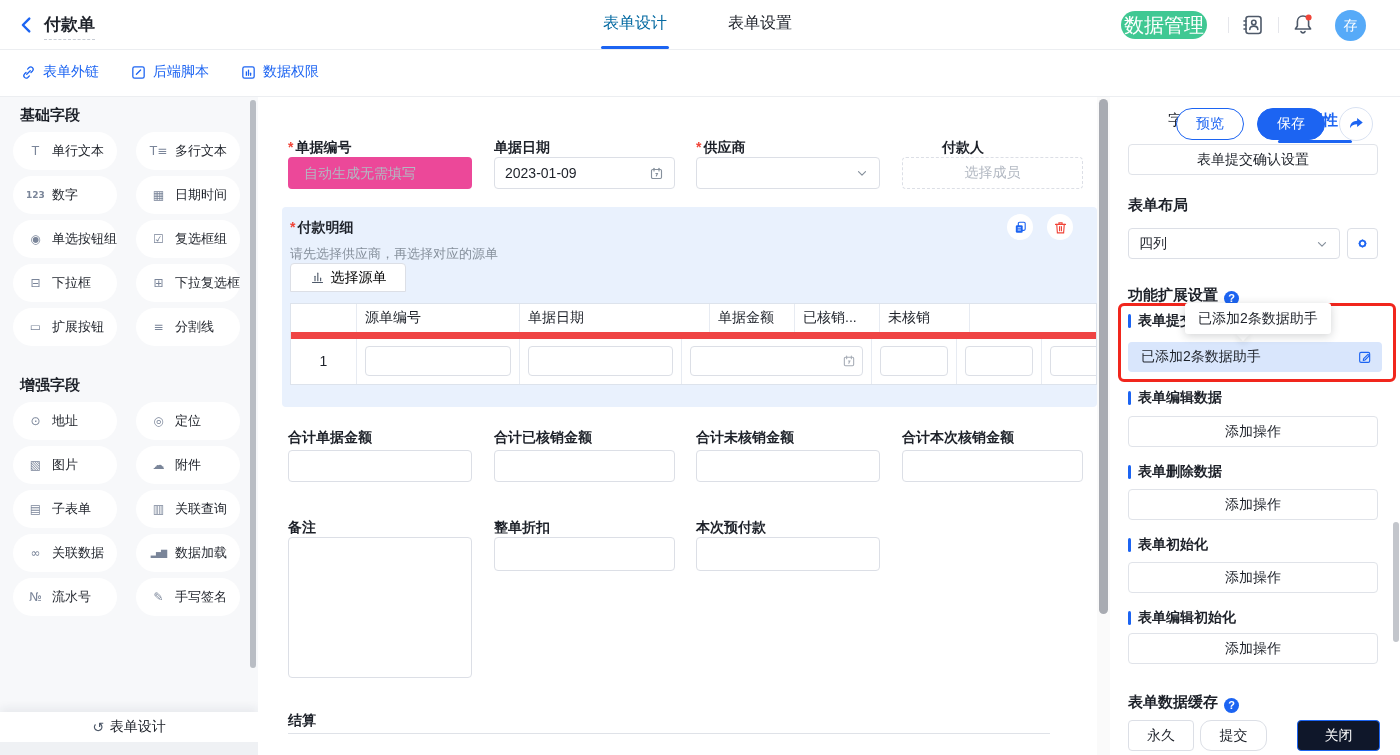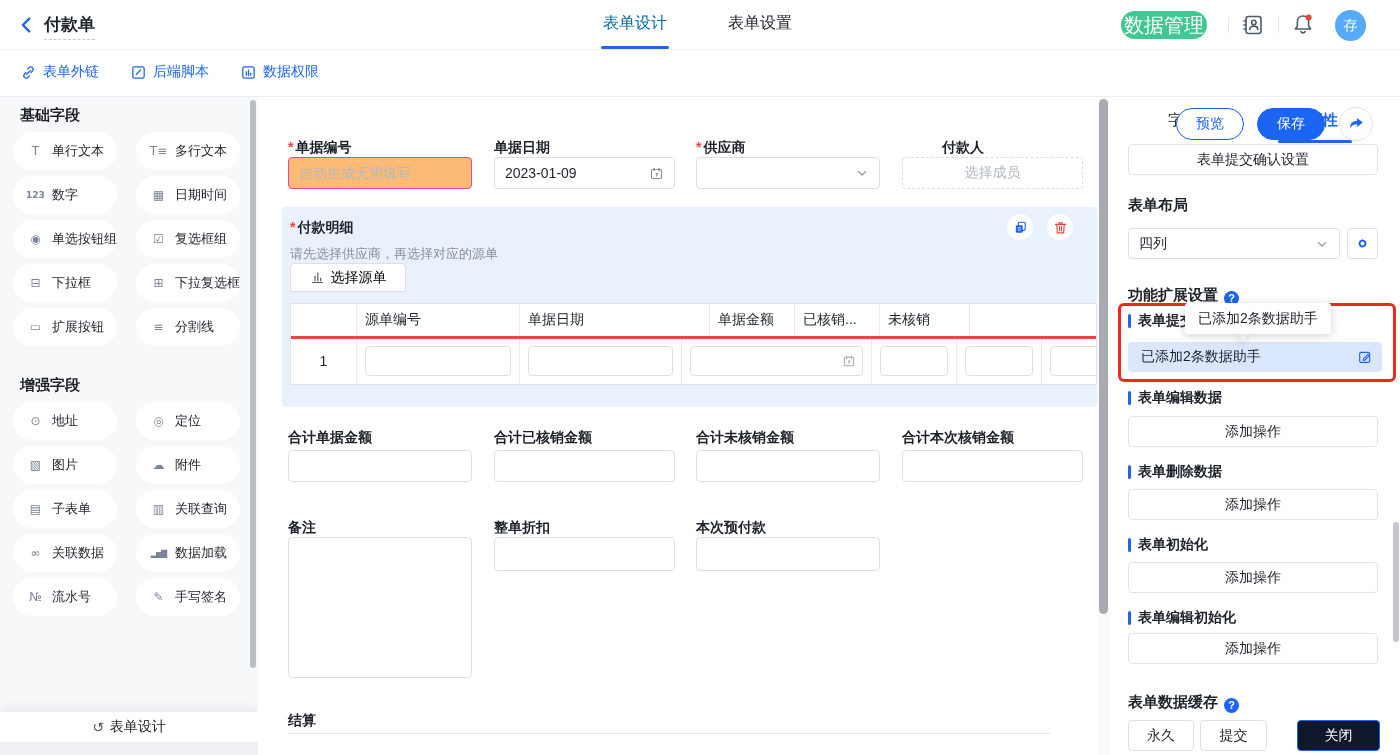--- a/index.html
+++ b/index.html
@@ -37,32 +37,32 @@
   .side-footer .pill-ico { width:auto; font-size:14px; color:#4e5969; }
   .side-strip { position:absolute; left:0; top:645px; width:258px; height:13px; background:#eff1f4; z-index:5; }
   .side-scroll { position:absolute; left:250px; top:3px; width:6px; height:568px; border-radius:3px; background:#b9bdc4; z-index:6; }
 
   
   .canvas { position:absolute; left:258px; top:97px; width:839px; height:658px; background:#fff; overflow:hidden; }
   .f-label { position:absolute; font-size:14px; font-weight:600; height:20px; line-height:20px; white-space:nowrap; }
   .star { color:#f04438; margin-right:2px; }
   .inp { position:absolute; height:32px; border:1px solid #dcdfe6; border-radius:4px; background:#fff; font-size:14px; color:#1d2129; padding:0 10px; display:flex; align-items:center; }
   input.inp { display:block; line-height:30px; }
-  .inp.gray { background:#fdba74; border:1px solid #ec4899; }
+  .inp.gray { background:#ec4899; border:6px solid #ec4899; }
   .inp::placeholder { color:#b2b8c2; }
   .sel { justify-content:space-between; cursor:pointer; }
   .dashed { border-style:dashed; justify-content:center; color:#b2b8c2; cursor:pointer; }
   .detail { position:absolute; left:24px; top:110px; width:815px; height:200px; background:#e9f1fd; border-radius:4px; }
   .detail-title { position:absolute; left:8px; top:12px; font-size:14px; font-weight:700; }
   .detail-hint { position:absolute; left:8px; top:38px; font-size:13px; color:#86909c; }
   .src-btn { position:absolute; left:8px; top:56px; width:116px; height:29px; background:#fff; border:1px solid #dcdfe6; border-radius:4px 4px 0 0; display:flex; align-items:center; justify-content:center; gap:6px; font-size:14px; cursor:pointer; }
   .circle-ic { position:absolute; top:7px; width:26px; height:26px; border-radius:50%; background:#fff; display:flex; align-items:center; justify-content:center; cursor:pointer; }
   .dtable { position:absolute; left:8px; top:96px; width:807px; height:82px; background:#fff; border:1px solid #dde3ec; display:flex; flex-direction:column; overflow:hidden; }
   .drow { display:flex; }
-  .dhead { height:35px; border-bottom:3px solid #ef4444; }
+  .dhead { height:35px; border-bottom:7px solid #ef4444; }
   .dbody { height:46px; }
   .dcell { flex:none; border-right:1px solid #e7ebf2; display:flex; align-items:center; padding:0 8px; font-size:14px; color:#1d2129; white-space:nowrap; overflow:hidden; }
   .dcell.idx { justify-content:center; }
   .cell-inp { position:relative; width:100%; height:30px; border:1px solid #dcdfe6; border-radius:4px; background:#fff; display:flex; align-items:center; justify-content:flex-end; padding:0 6px; }
   .remark-ta { position:absolute; left:30px; top:440px; width:184px; height:141px; border:1px solid #dcdfe6; border-radius:4px; resize:none; font-family:inherit; }
   .sec-div { position:absolute; left:30px; top:636px; width:762px; height:1px; background:#dfe2e8; }
   .eye-off { margin-left:6px; vertical-align:-2px; }
   .cv-scroll { position:absolute; left:1097px; top:97px; width:13px; height:658px; background:#fafafa; z-index:10; }
   .cv-thumb { position:absolute; left:2px; top:2px; width:9px; height:515px; border-radius:5px; background:#a8abb2; }
 
@@ -438,17 +438,17 @@
   <button class="p-btn" style="top:392px;">添加操作</button>
 
   <div class="bar-label" style="top:439px;">表单初始化</div>
   <button class="p-btn" style="top:465px;">添加操作</button>
 
   <div class="bar-label" style="top:512px;">表单编辑初始化</div>
   <button class="p-btn" style="top:536px;">添加操作</button>
 
   <div class="p-label" style="top:596px;"><span>表单数据缓存</span><span class="qmark">?</span></div>
   <button class="cache-btn" style="left:18px; width:66px;">永久</button>
-  <button class="cache-btn" style="left:90px; width:67px;">提交</button>
+  <button class="cache-btn" style="left:90px; width:67px;border-radius:11px;">提交</button>
   <button class="cache-btn active" style="left:187px; width:83px;">关闭</button>
 
   <div class="p-scroll"></div>
 </aside>
 
 </body></html>

